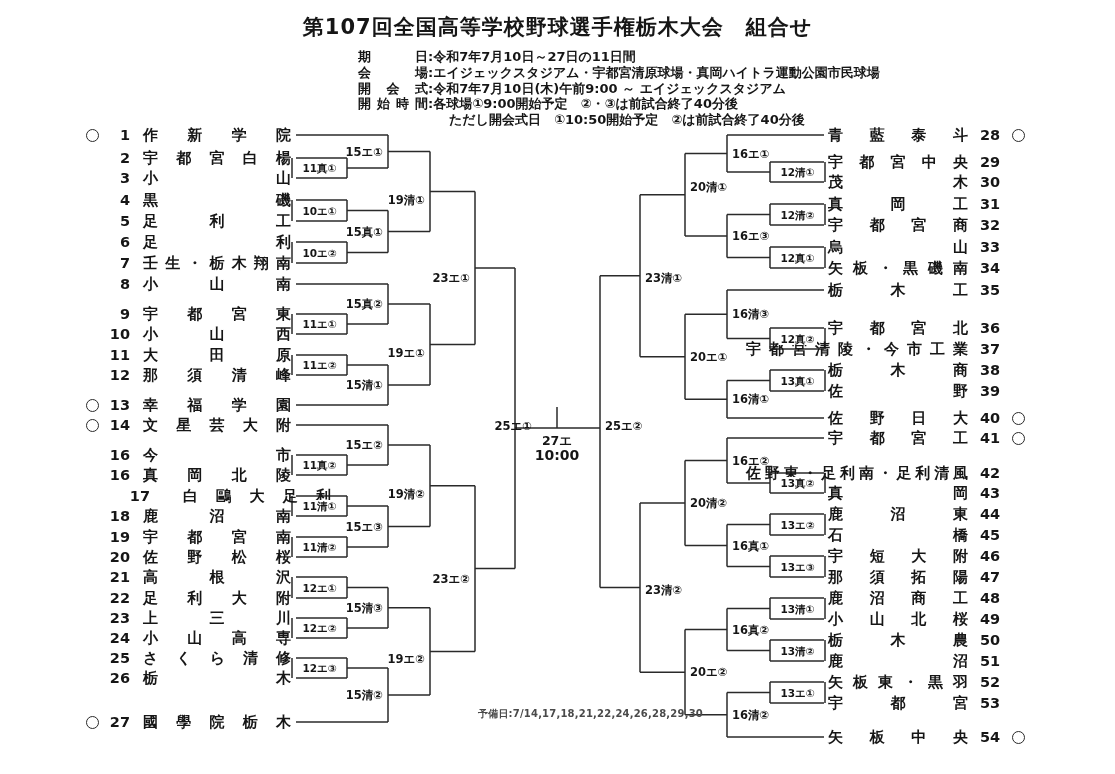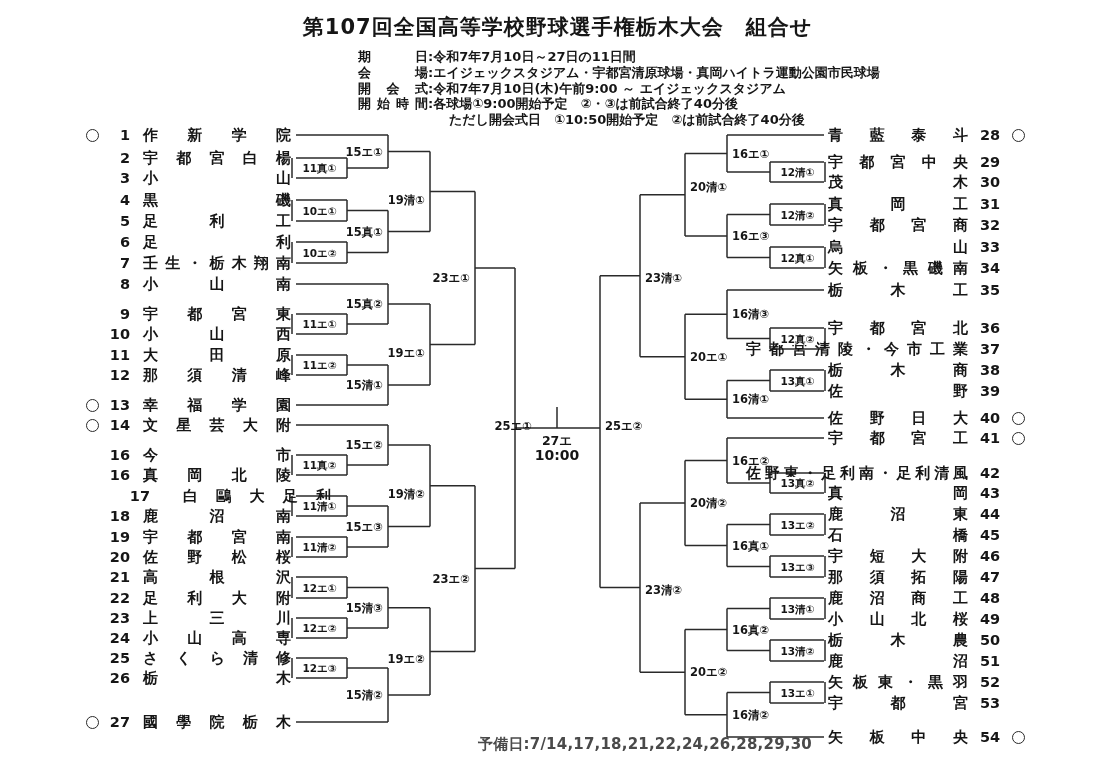--- a/index.html
+++ b/index.html
@@ -28,21 +28,21 @@
   .rwrap{width:222px;display:inline-flex;justify-content:flex-end;}
   .mbox{
     position:absolute;transform:translate(-50%,-50%);font-size:10.5px;font-weight:600;
     white-space:nowrap;background:#fff;padding:0 2px;line-height:12px;
   }
   .rlabel{position:absolute;font-size:11.5px;font-weight:600;white-space:nowrap;line-height:12px;}
   .rlabel.toleft{transform:translate(-100%,-50%);}
   .rlabel.toright{transform:translate(0,-50%);}
   .final-label{position:absolute;left:557px;top:441px;transform:translate(-50%,-50%);font-size:12.5px;font-weight:600;}
   .final-time{position:absolute;left:557px;top:455px;transform:translate(-50%,-50%);font-size:14px;font-weight:600;}
-  .footer-note{position:absolute;left:478px;top:707px;font-size:15px;font-weight:600;color:#4a4a4a;letter-spacing:0.2px;margin-top:28px;}
+  .footer-note{position:absolute;left:478px;top:707px;font-size:10px;font-weight:600;color:#4a4a4a;letter-spacing:0.2px;}
 </style>
 </head>
 <body>
 
 <div class="sheet">
   <div class="title">第107回全国高等学校野球選手権栃木大会　組合せ</div>
   <div class="info" id="info-block">
       <div class="info-line"><span class="info-label"><span>期</span><span>日</span></span><span>:令和7年7月10日～27日の11日間</span></div>
       <div class="info-line"><span class="info-label"><span>会</span><span>場</span></span><span>:エイジェックスタジアム・宇都宮清原球場・真岡ハイトラ運動公園市民球場</span></div>
       <div class="info-line"><span class="info-label"><span>開</span><span>会</span><span>式</span></span><span>:令和7年7月10日(木)午前9:00 ～ エイジェックスタジアム</span></div>

